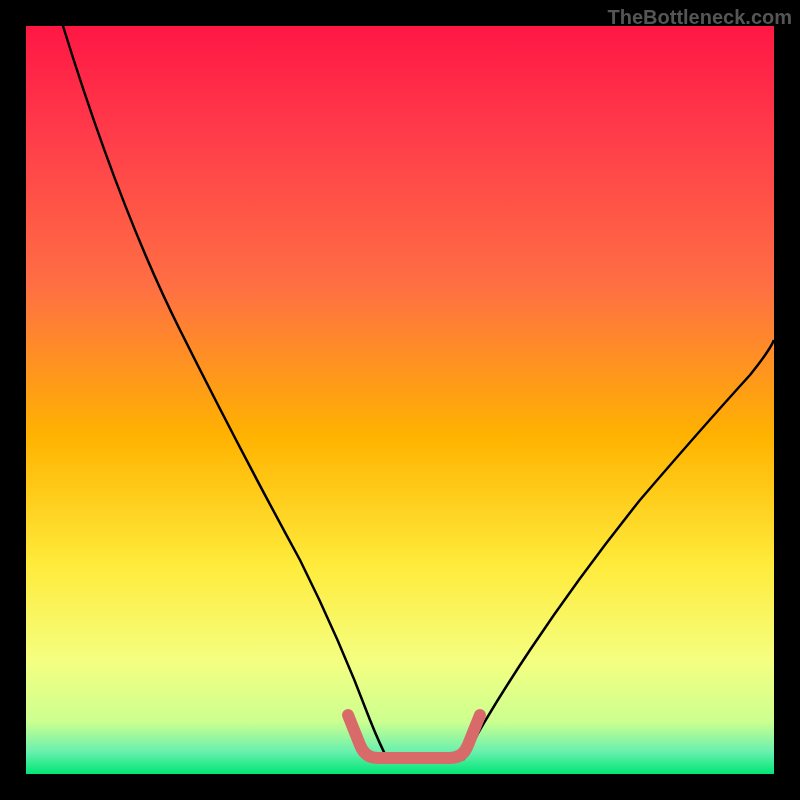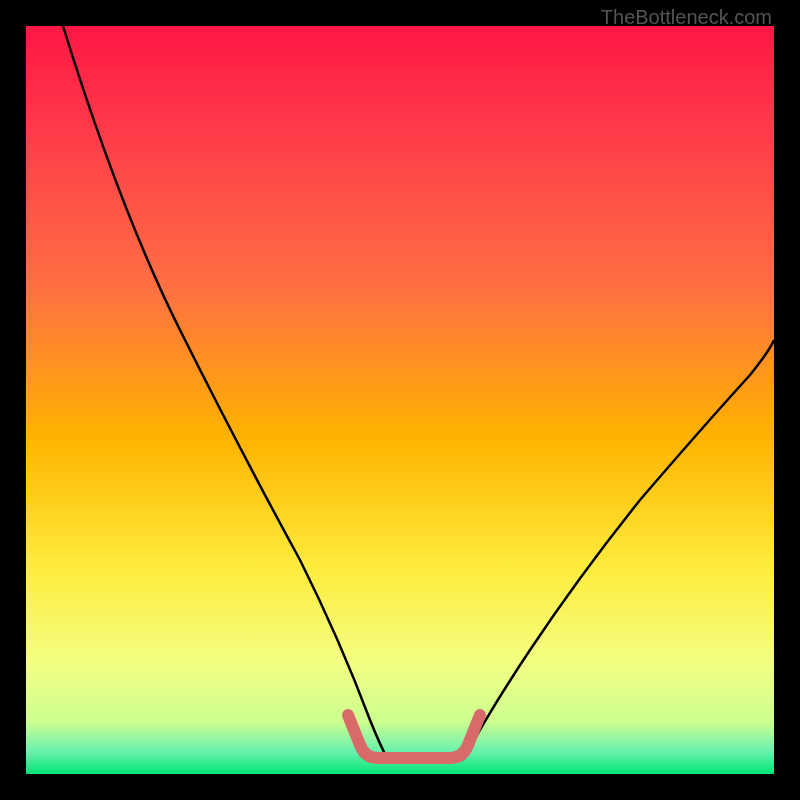--- a/index.html
+++ b/index.html
@@ -14,24 +14,24 @@
   .chart-container {
     position: absolute;
     top: 0;
     left: 0;
     width: 800px;
     height: 800px;
   }
   .watermark {
     position: absolute;
     top: 6px;
-    right: 28px;
+    right: 8px;
     color: #555;
     font-size: 20px;
-    font-weight: 400;
+    font-weight: 700;
     z-index: 10;
   }
 </style>
 </head>
 <body>
 
 <div class="chart-container">
   <svg width="800" height="800" viewBox="0 0 800 800">
     <defs>
       <linearGradient id="bg-grad" x1="0" y1="0" x2="0" y2="1">

